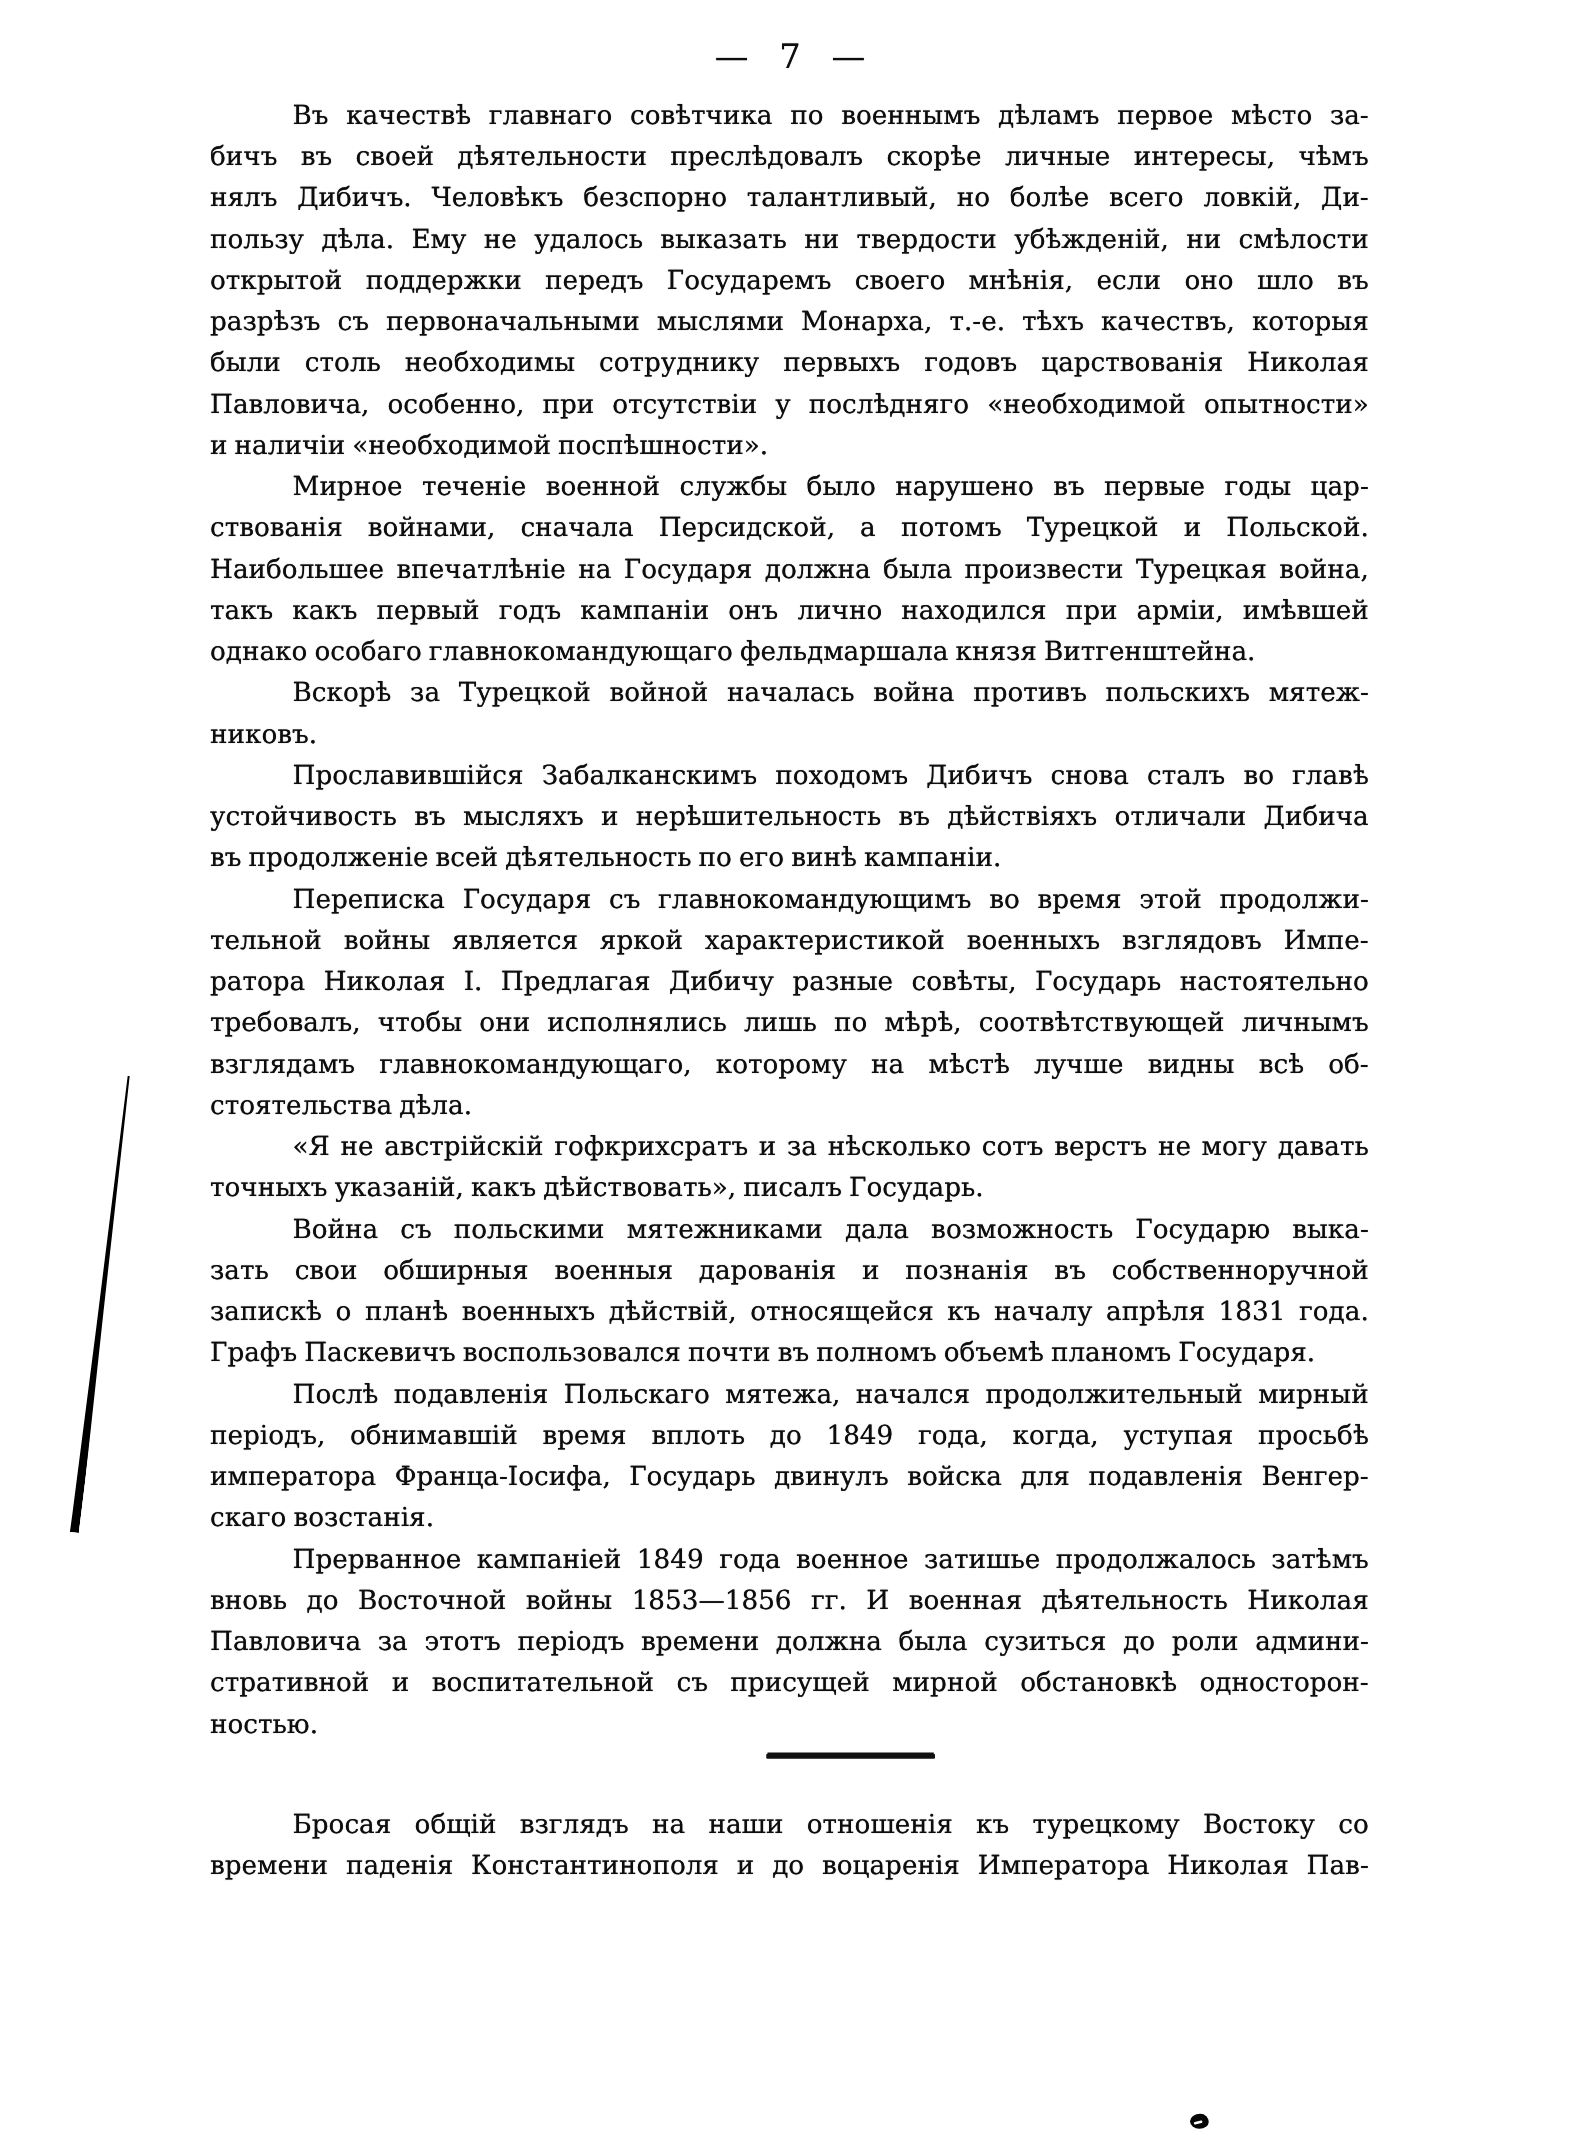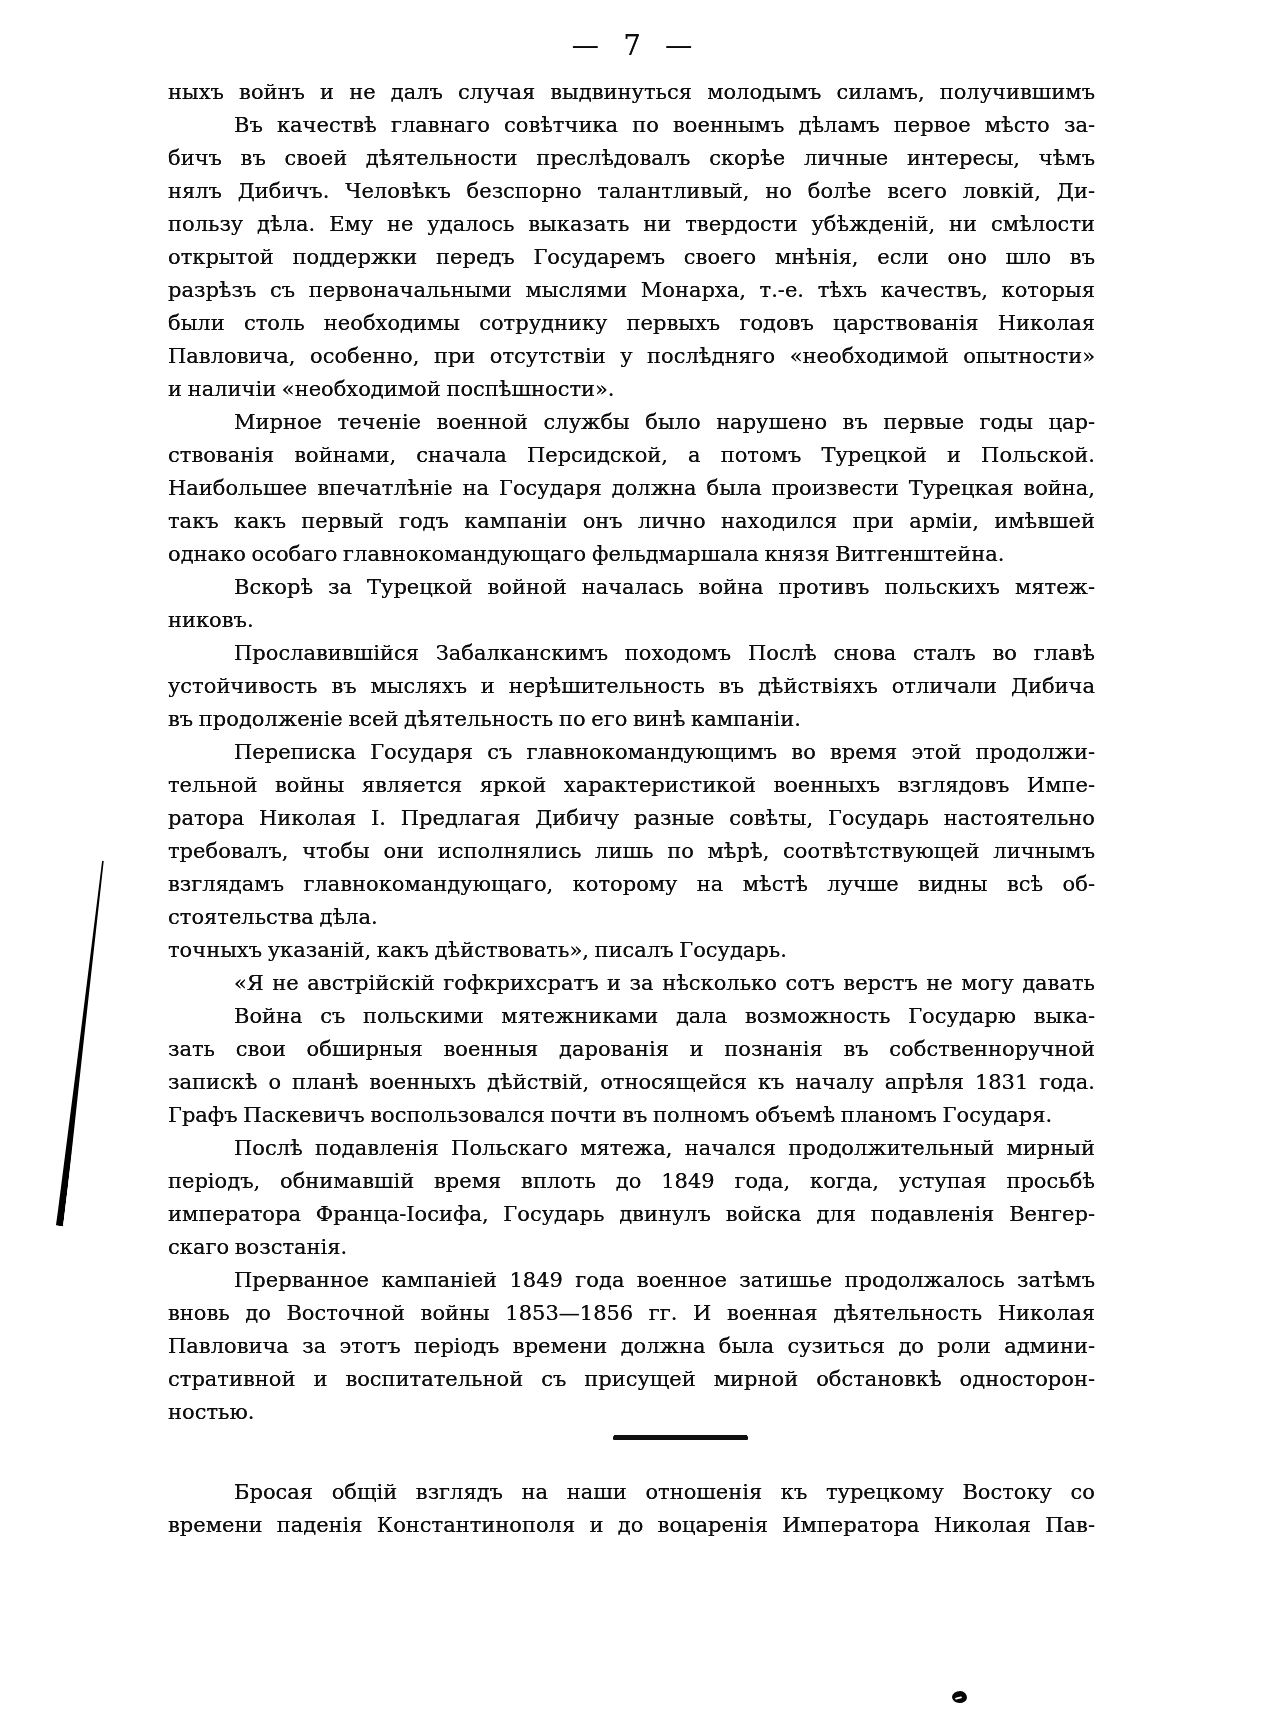--- a/index.html
+++ b/index.html
@@ -84,21 +84,20 @@
   }
 </style>
 </head>
 <body>
 
 <div class="page">
   <div class="page-number">— 7 —</div>
 
   <div class="text-block">
       <div class="para">
-        <div class="line">ныхъ войнъ и не далъ случая выдвинуться молодымъ силамъ, получившимъ</div>
       </div>
       <div class="para">
         <div class="line indent">Въ качествѣ главнаго совѣтчика по военнымъ дѣламъ первое мѣсто за-</div>
         <div class="line">бичъ въ своей дѣятельности преслѣдовалъ скорѣе личные интересы, чѣмъ</div>
         <div class="line">нялъ Дибичъ. Человѣкъ безспорно талантливый, но болѣе всего ловкій, Ди-</div>
         <div class="line">пользу дѣла. Ему не удалось выказать ни твердости убѣжденій, ни смѣлости</div>
         <div class="line">открытой поддержки передъ Государемъ своего мнѣнія, если оно шло въ</div>
         <div class="line">разрѣзъ съ первоначальными мыслями Монарха, т.-е. тѣхъ качествъ, которыя</div>
         <div class="line">были столь необходимы сотруднику первыхъ годовъ царствованія Николая</div>
         <div class="line">Павловича, особенно, при отсутствіи у послѣдняго «необходимой опытности»</div>
@@ -109,35 +108,35 @@
         <div class="line">ствованія войнами, сначала Персидской, а потомъ Турецкой и Польской.</div>
         <div class="line">Наибольшее впечатлѣніе на Государя должна была произвести Турецкая война,</div>
         <div class="line">такъ какъ первый годъ кампаніи онъ лично находился при арміи, имѣвшей</div>
         <div class="line end">однако особаго главнокомандующаго фельдмаршала князя Витгенштейна.</div>
       </div>
       <div class="para">
         <div class="line indent">Вскорѣ за Турецкой войной началась война противъ польскихъ мятеж-</div>
         <div class="line end">никовъ.</div>
       </div>
       <div class="para">
-        <div class="line indent">Прославившійся Забалканскимъ походомъ Послѣ снова сталъ во главѣ</div>
+        <div class="line indent">Прославившійся Забалканскимъ походомъ Дибичъ снова сталъ во главѣ</div>
         <div class="line">устойчивость въ мысляхъ и нерѣшительность въ дѣйствіяхъ отличали Дибича</div>
         <div class="line end">въ продолженіе всей дѣятельность по его винѣ кампаніи.</div>
       </div>
       <div class="para">
         <div class="line indent">Переписка Государя съ главнокомандующимъ во время этой продолжи-</div>
         <div class="line">тельной войны является яркой характеристикой военныхъ взглядовъ Импе-</div>
         <div class="line">ратора Николая I. Предлагая Дибичу разные совѣты, Государь настоятельно</div>
         <div class="line">требовалъ, чтобы они исполнялись лишь по мѣрѣ, соотвѣтствующей личнымъ</div>
         <div class="line">взглядамъ главнокомандующаго, которому на мѣстѣ лучше видны всѣ об-</div>
         <div class="line end">стоятельства дѣла.</div>
       </div>
       <div class="para">
+        <div class="line indent">«Я не австрійскій гофкрихсратъ и за нѣсколько сотъ верстъ не могу давать</div>
         <div class="line end">точныхъ указаній, какъ дѣйствовать», писалъ Государь.</div>
-        <div class="line indent">«Я не австрійскій гофкрихсратъ и за нѣсколько сотъ верстъ не могу давать</div>
       </div>
       <div class="para">
         <div class="line indent">Война съ польскими мятежниками дала возможность Государю выка-</div>
         <div class="line">зать свои обширныя военныя дарованія и познанія въ собственноручной</div>
         <div class="line">запискѣ о планѣ военныхъ дѣйствій, относящейся къ началу апрѣля 1831 года.</div>
         <div class="line end">Графъ Паскевичъ воспользовался почти въ полномъ объемѣ планомъ Государя.</div>
       </div>
       <div class="para">
         <div class="line indent">Послѣ подавленія Польскаго мятежа, начался продолжительный мирный</div>
         <div class="line">періодъ, обнимавшій время вплоть до 1849 года, когда, уступая просьбѣ</div>

